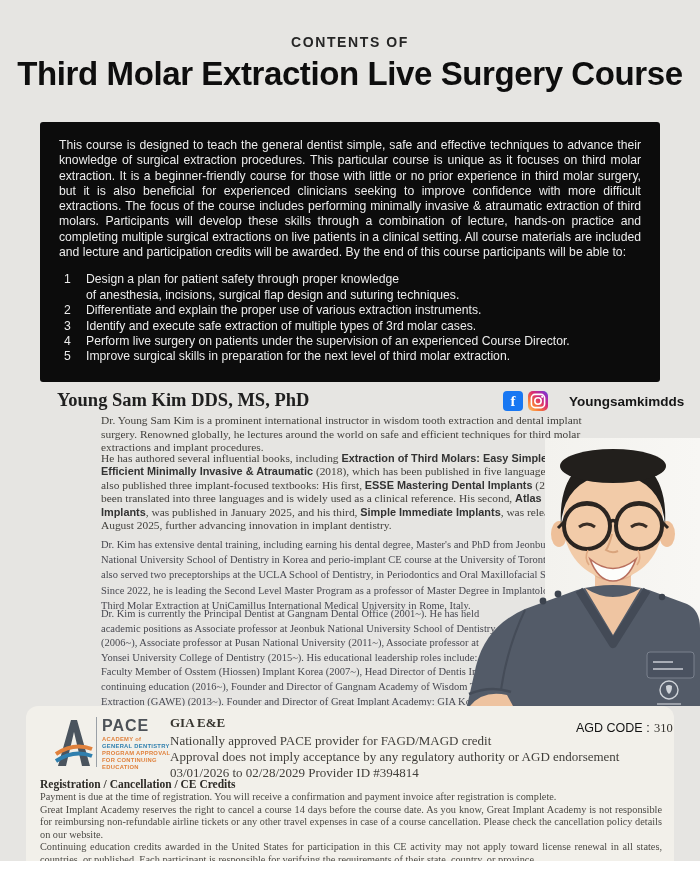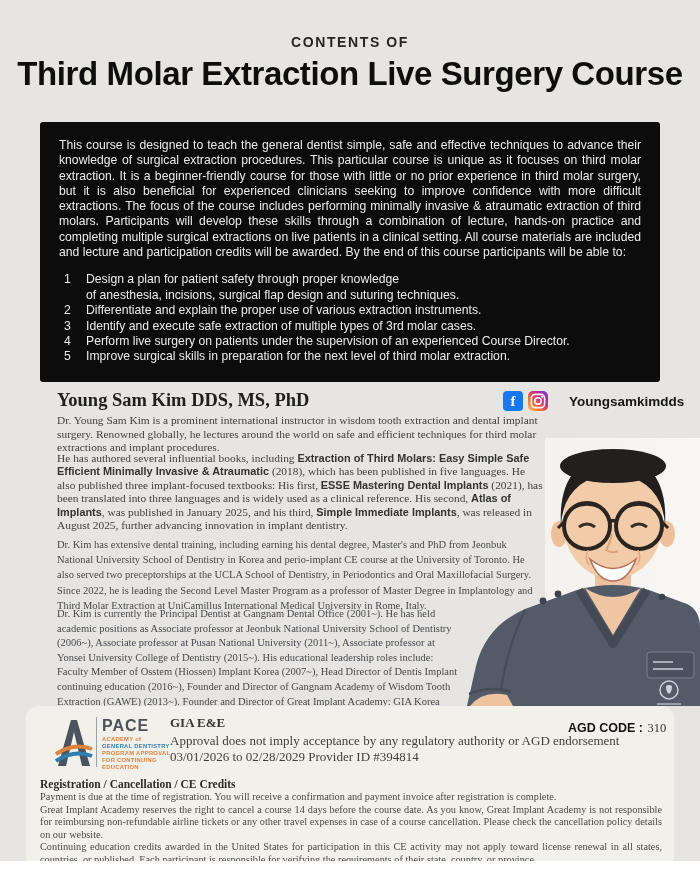--- a/index.html
+++ b/index.html
@@ -24,21 +24,21 @@
 
   
   .speaker-name{position:absolute;left:57px;top:390px;
     font-family:"Liberation Serif",serif;font-size:18.5px;font-weight:600;color:#1f1f1f;}
   .social{position:absolute;left:503px;top:391px;display:flex;align-items:center;gap:5px;}
   .fb-icon{width:20px;height:20px;border-radius:4px;background:#1877f2;color:#fff;
     font-weight:700;font-size:15px;line-height:20px;text-align:center;font-family:"Liberation Serif",serif;}
   .ig-icon{width:20px;height:20px;display:block;}
   .handle{margin-left:16px;font-size:13.5px;font-weight:700;color:#161616;}
 
-  .bio{position:absolute;font-family:"Liberation Serif",serif;color:#42403c;}
+  .bio{position:absolute;font-family:"Liberation Serif",serif;color:#42403c;margin-left:44px;}
   .bio.p1{left:57px;top:414px;width:492px;font-size:11.4px;line-height:13.5px;}
   .bio.p2{left:57px;top:452px;width:486px;font-size:11.4px;line-height:13.4px;}
   .bio.p3{left:57px;top:537px;width:476px;font-size:10.5px;line-height:15.2px;white-space:pre-line;color:#474850;}
   .bio.p4{left:57px;top:607px;width:406px;font-size:10.5px;line-height:14.6px;color:#474850;}
   .bt{font-family:"Liberation Sans",sans-serif;font-weight:700;font-size:10.9px;color:#333;}
 
   
   .photo{position:absolute;left:455px;top:438px;width:245px;height:268px;}
 
   
@@ -49,21 +49,21 @@
   .pace-divider{width:1px;height:50px;background:#9aa0a6;margin:1px 5px 0 3px;}
   .pace-text .acr{font-size:16px;font-weight:700;color:#4d5258;letter-spacing:1px;line-height:20px;}
   .pace-text .l{font-size:5.8px;font-weight:700;letter-spacing:0.3px;line-height:7px;}
   .pace-orange{color:#e0813c;}
   .pace-blue{color:#2f7fae;}
 
   .gia-block{position:absolute;left:144px;top:9px;font-family:"Liberation Serif",serif;color:#403e3a;}
   .gia-block .org{font-size:13px;font-weight:600;color:#37352f;margin-bottom:2px;}
   .gia-block .st{font-size:13px;line-height:16px;}
   .agd{position:absolute;left:542px;top:12px;white-space:nowrap;}
-  .agd .lab{font-size:12.5px;font-weight:700;color:#141414;}
+  .agd .lab{font-size:12.5px;font-weight:400;color:#141414;margin-left:8px;}
   .agd .val{font-family:"Liberation Serif",serif;font-size:12.5px;color:#33312d;}
 
   .reg-heading{position:absolute;left:14px;top:72px;
     font-family:"Liberation Serif",serif;font-size:11.5px;font-weight:700;color:#2e2c28;}
   .fine{position:absolute;left:14px;top:85px;width:622px;
     font-family:"Liberation Serif",serif;font-size:10.3px;line-height:12.6px;
     text-align:justify;color:#4b4944;}
   .fine p{margin:0;}
 </style>
 </head>
@@ -206,20 +206,21 @@
         <div class="l pace-orange">ACADEMY of</div>
         <div class="l pace-blue">GENERAL DENTISTRY</div>
         <div class="l pace-orange">PROGRAM APPROVAL</div>
         <div class="l pace-orange">FOR CONTINUING</div>
         <div class="l pace-orange">EDUCATION</div>
       </div>
     </div>
 
     <div class="gia-block">
       <div class="org">GIA E&amp;E</div>
+      <div class="st">Nationally approved PACE provider for FAGD/MAGD credit</div>
       <div class="st">Approval does not imply acceptance by any regulatory authority or AGD endorsement</div>
       <div class="st">03/01/2026 to 02/28/2029 Provider ID #394814</div>
     </div>
 
     <div class="agd">
       <span class="lab">AGD CODE :</span>
       <span class="val">310</span>
     </div>
 
     <div class="reg-heading">Registration / Cancellation / CE Credits</div>

